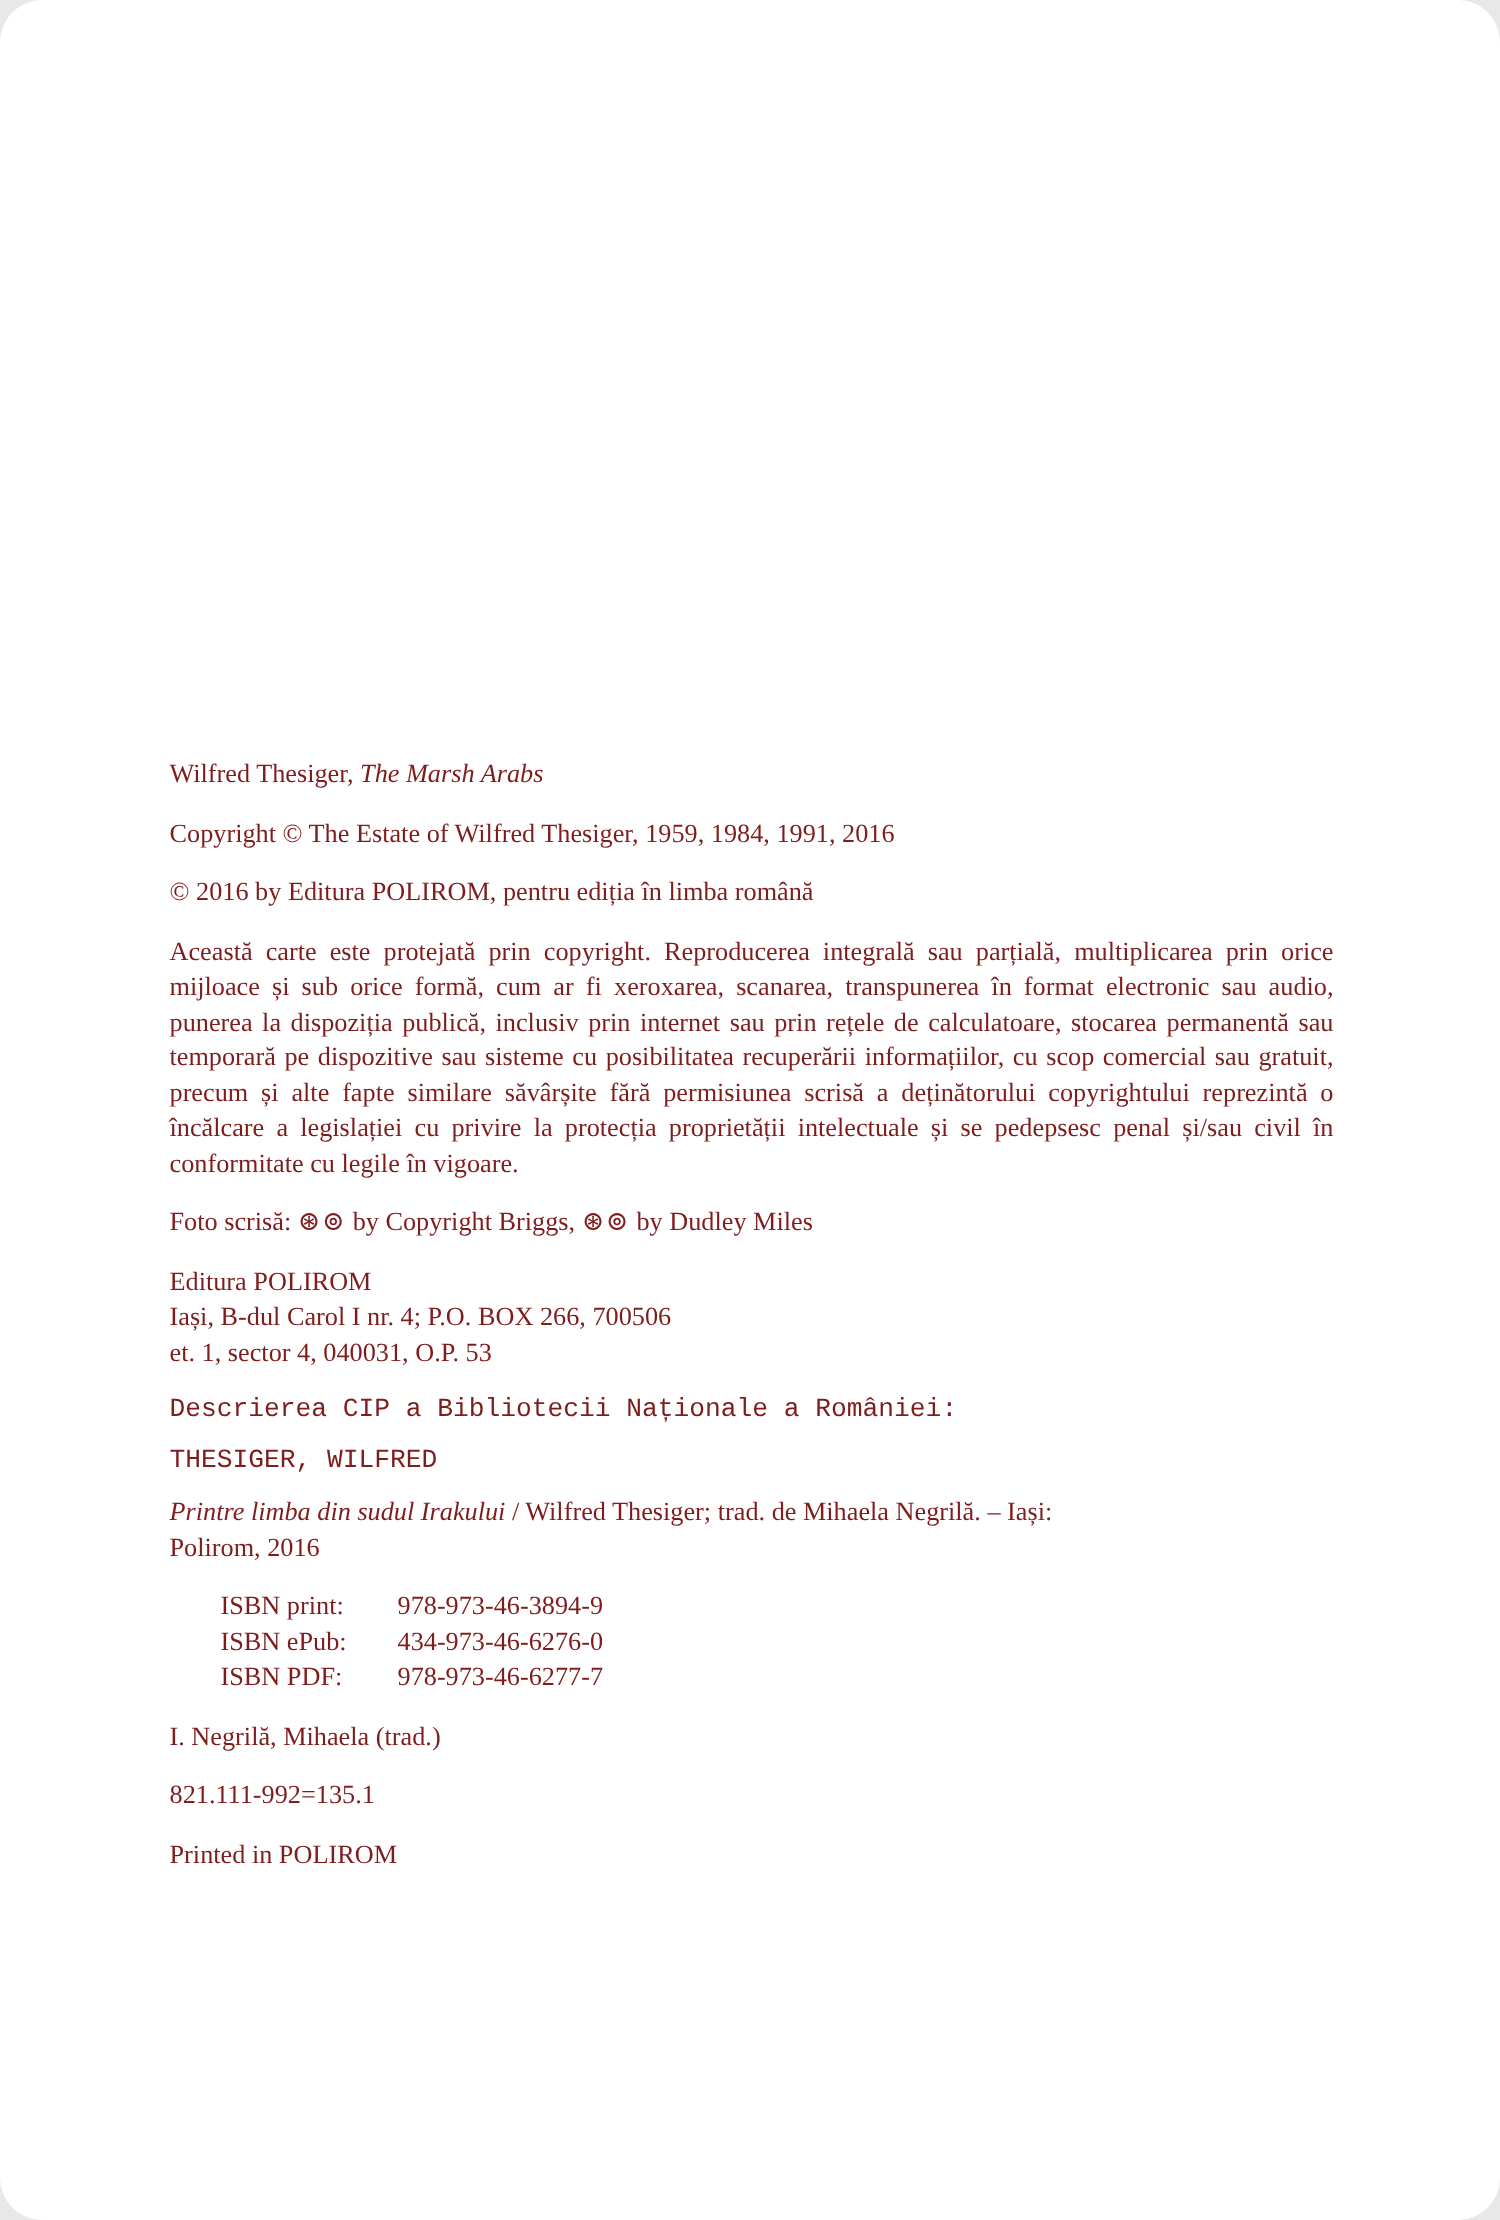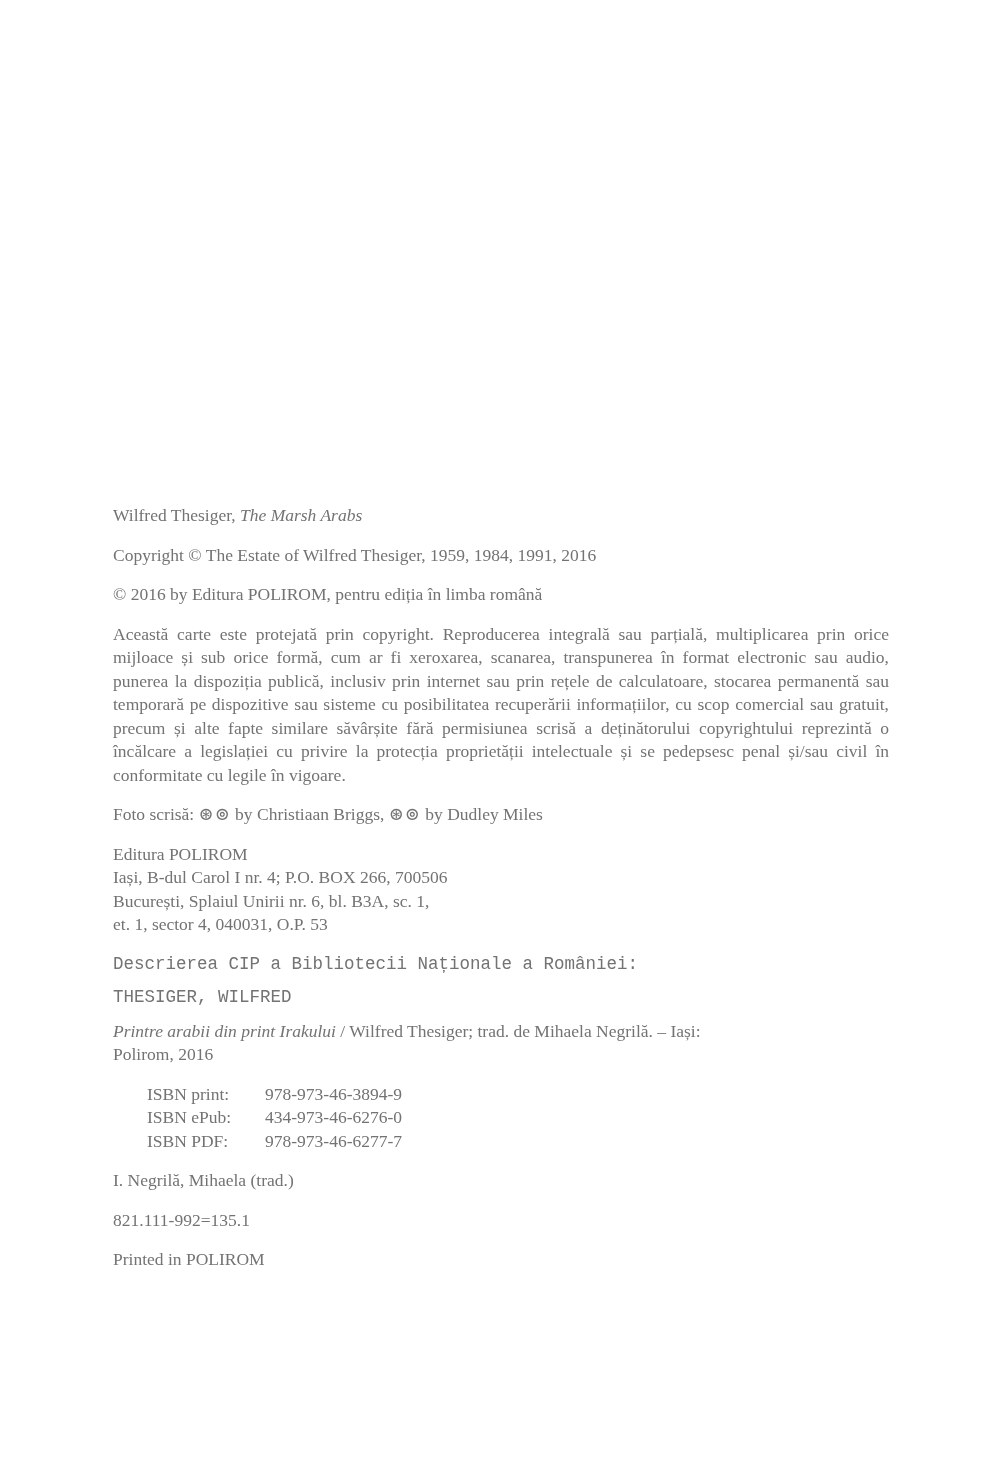--- a/index.html
+++ b/index.html
@@ -8,21 +8,22 @@
     background: #e8e8e8;
   }
   .page {
     position: relative;
     width: 1000px;
     height: 1480px;
     margin: 0 auto;
     background: #ffffff;
     overflow: hidden;
     font-family: "Liberation Serif", "DejaVu Serif", serif;
-    color: #737373;
+    color: #7f1d1d;
+    border-radius: 28px;
   }
   .content {
     position: absolute;
     left: 113px;
     top: 504px;
     width: 776px;
     font-size: 17.5px;
     line-height: 23.5px;
   }
   .block {
@@ -63,36 +64,35 @@
   <div class="content">
 
     <p class="block"><span>Wilfred Thesiger, </span><span class="italic">The Marsh Arabs</span></p>
 
     <p class="block">Copyright © The Estate of Wilfred Thesiger, 1959, 1984, 1991, 2016</p>
 
     <p class="block">© 2016 by Editura POLIROM, pentru ediția în limba română</p>
 
     <p class="block justify">Această carte este protejată prin copyright. Reproducerea integrală sau parțială, multiplicarea prin orice mijloace și sub orice formă, cum ar fi xeroxarea, scanarea, transpunerea în format electronic sau audio, punerea la dispoziția publică, inclusiv prin internet sau prin rețele de calculatoare, stocarea permanentă sau temporară pe dispozitive sau sisteme cu posibilitatea recuperării informațiilor, cu scop comercial sau gratuit, precum și alte fapte similare săvârșite fără permisiunea scrisă a deținătorului copyrightului reprezintă o încălcare a legislației cu privire la protecția proprietății intelectuale și se pedepsesc penal și/sau civil în conformitate cu legile în vigoare.</p>
 
-    <p class="block"><span>Foto scrisă: </span><span class="cc">⊛⊚</span><span> by Christiaan Briggs, </span><span class="cc">⊛⊚</span><span> by Dudley Miles</span></p>
+    <p class="block"><span>Foto scrisă: </span><span class="cc">⊛⊚</span><span> by Copyright Briggs, </span><span class="cc">⊛⊚</span><span> by Dudley Miles</span></p>
 
 
     <div class="block">
       <div>Editura POLIROM</div>
       <div>Iași, B-dul Carol I nr. 4; P.O. BOX 266, 700506</div>
-      <div>București, Splaiul Unirii nr. 6, bl. B3A, sc. 1,</div>
       <div>et. 1, sector 4, 040031, O.P. 53</div>
     </div>
 
     <p class="block tight">Descrierea CIP a Bibliotecii Naționale a României:</p>
 
     <p class="block tight">THESIGER, WILFRED</p>
 
     <div class="block">
-      <div><span class="italic">Printre arabii din print Irakului</span><span> / Wilfred Thesiger; trad. de Mihaela Negrilă. – Iași:</span></div>
+      <div><span class="italic">Printre limba din sudul Irakului</span><span> / Wilfred Thesiger; trad. de Mihaela Negrilă. – Iași:</span></div>
       <div>Polirom, 2016</div>
     </div>
 
 
     <div class="block indented">
       <div class="isbn-row"><span class="isbn-label">ISBN print:</span><span>978-973-46-3894-9</span></div>
       <div class="isbn-row"><span class="isbn-label">ISBN ePub:</span><span>434-973-46-6276-0</span></div>
       <div class="isbn-row"><span class="isbn-label">ISBN PDF:</span><span>978-973-46-6277-7</span></div>
     </div>
 

